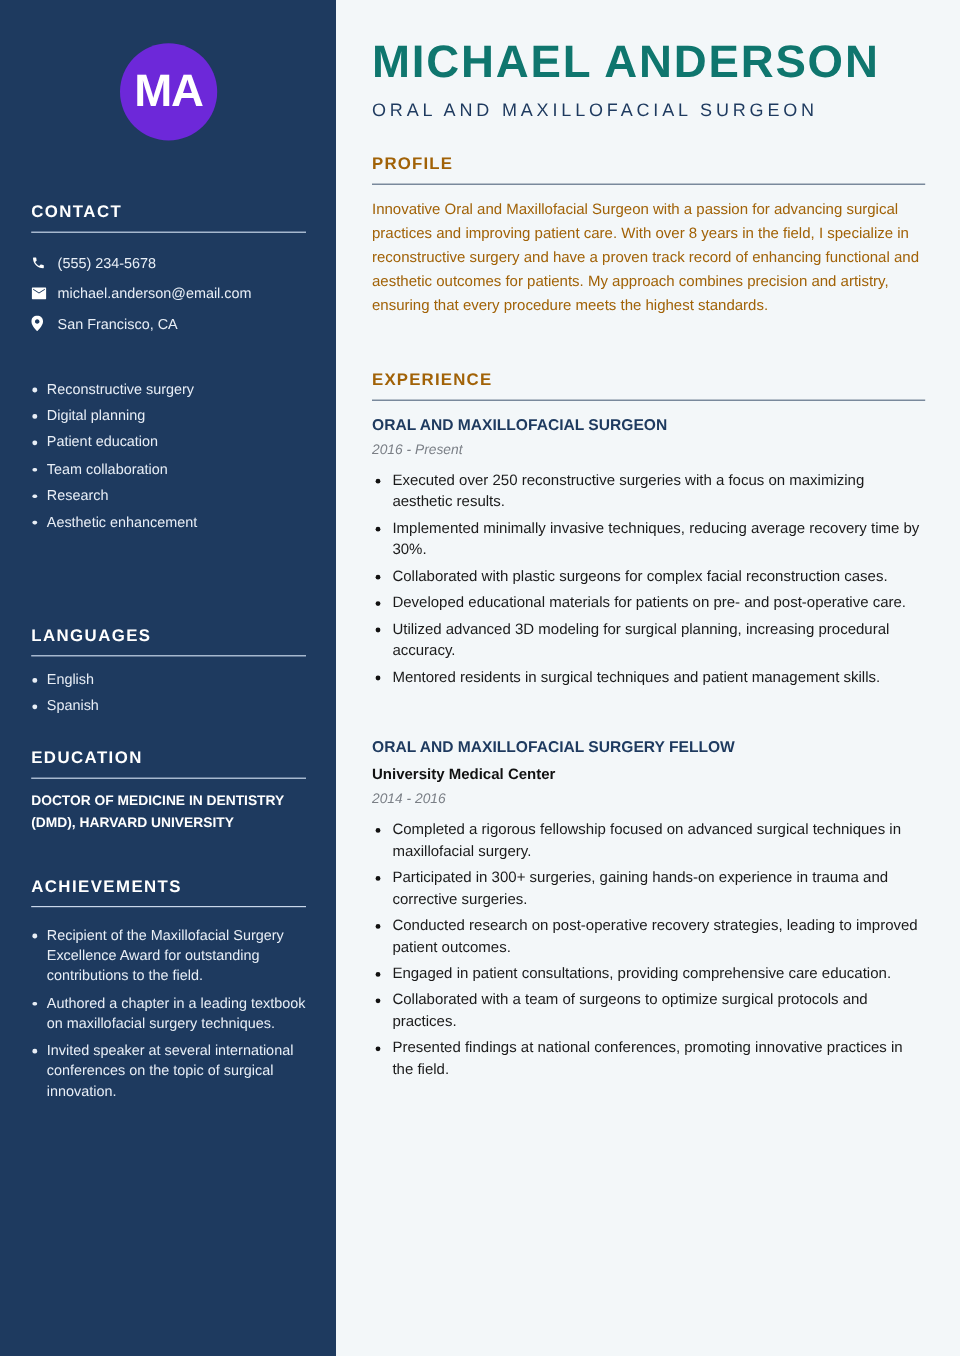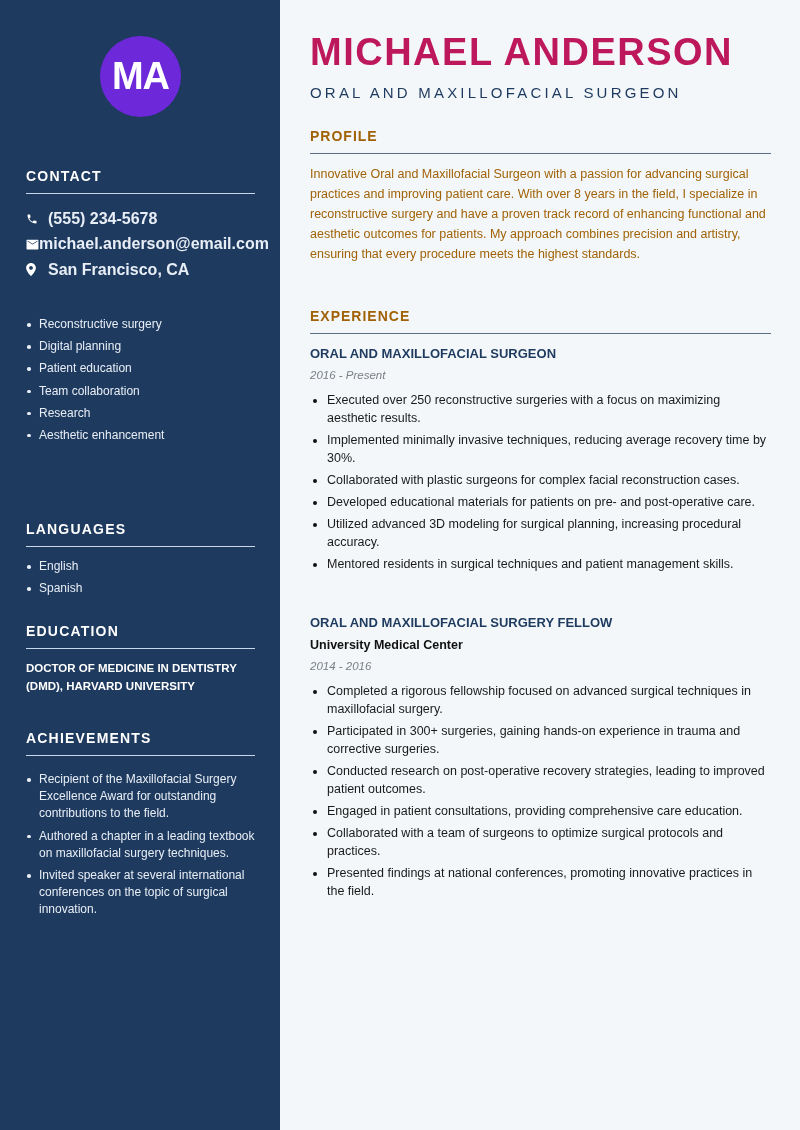--- a/index.html
+++ b/index.html
@@ -27,21 +27,21 @@
   }
   .side-section { position: absolute; left: 26px; width: 229px; }
   .side-heading {
     font-weight: 700; font-size: 14px; letter-spacing: 1.2px;
     color: #ffffff; padding-bottom: 9px;
     border-bottom: 1.5px solid #c9d7ea;
   }
   .contact-list { list-style: none; margin-top: 12px; }
   .contact-list li {
     display: flex; align-items: center;
-    font-size: 16px; color: #e8eef6; height: 25.5px; font-weight: bold;
+    font-size: 12px; color: #e8eef6; height: 25.5px;
   }
   .contact-list .ico { width: 22px; display: inline-flex; align-items: center; }
   .bullet-list { list-style: none; margin-top: 11px; }
   .bullet-list li {
     position: relative; padding-left: 13px;
     font-size: 12px; color: #e8eef6; line-height: 17px;
     margin-bottom: 5.2px;
   }
   .bullet-list li::before {
     content: ""; position: absolute; left: 1px; top: 7px;
@@ -49,21 +49,21 @@
   }
   .edu-text {
     margin-top: 11px; font-size: 11.5px; font-weight: 700; line-height: 17.5px;
     color: #ffffff;
   }
   .ach-list li { line-height: 17px; margin-bottom: 5.5px; }
 
   .main { position: absolute; left: 310px; top: 0; width: 461px; }
   .name {
     position: absolute; top: 31px; left: 0;
-    font-size: 38px; font-weight: 700; color: #be185d; letter-spacing: 1.5px;
+    font-size: 38px; font-weight: 700; color: #0f766e; letter-spacing: 1.5px;
     white-space: nowrap;
     text-align: right;
   }
   .title {
     position: absolute; top: 84px; left: 0;
     font-size: 15px; color: #1e3a5f; letter-spacing: 3.2px; white-space: nowrap;
   }
   .m-section { position: absolute; left: 0; width: 461px; }
   .m-heading {
     font-size: 14px; font-weight: 700; color: #a16207; letter-spacing: 1px;

